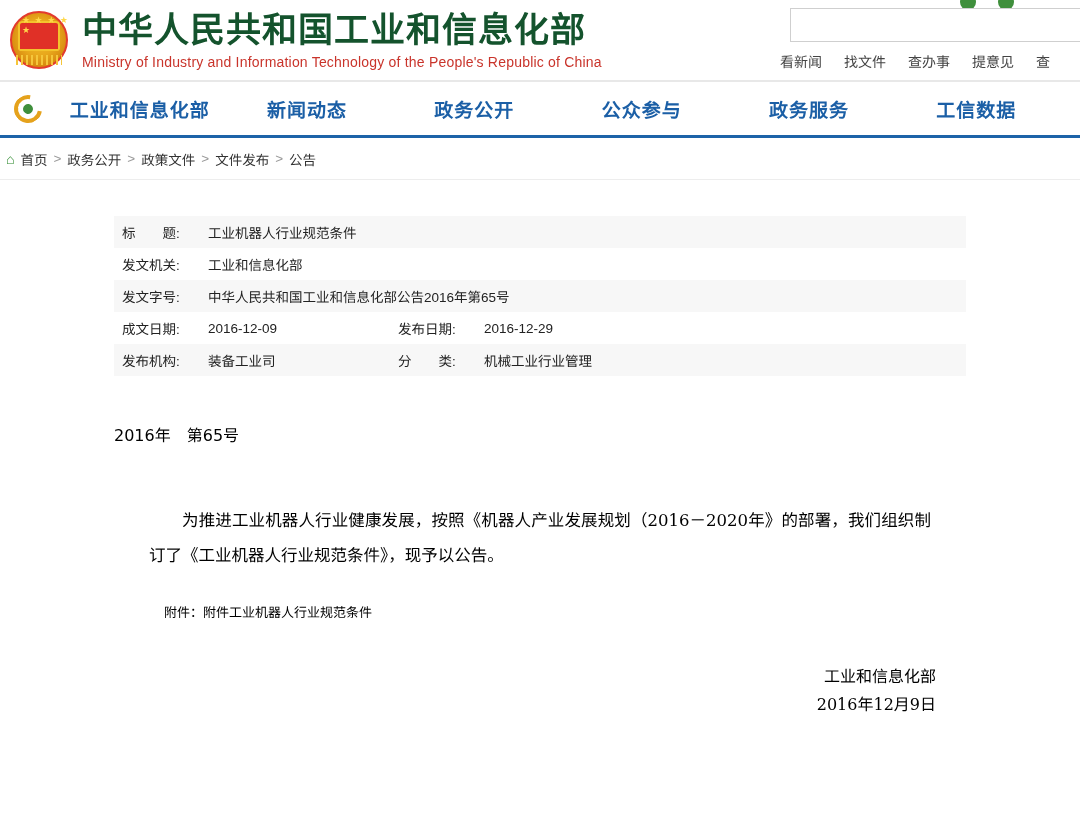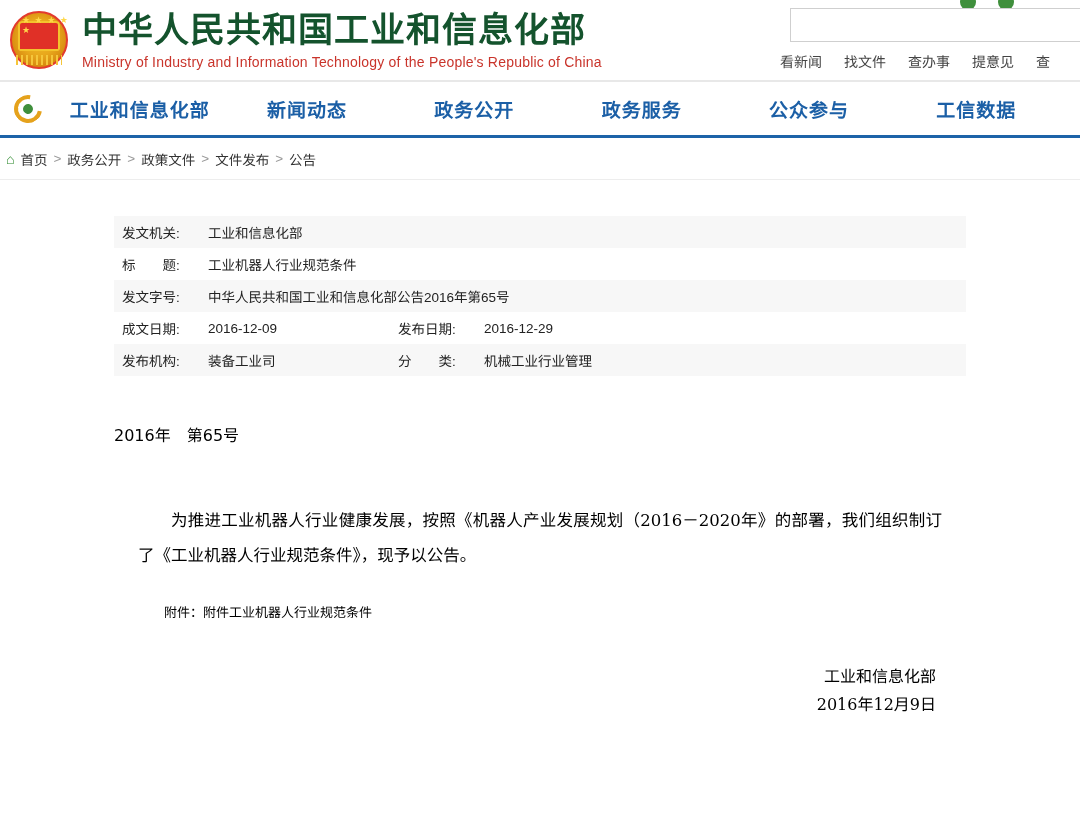--- a/index.html
+++ b/index.html
@@ -210,21 +210,21 @@
   }
   .doc-body {
     margin-top: 58px;
     font-size: 16.5px;
     line-height: 2.1;
     color: #000;
     text-align: justify;
     padding: 0 24px 0 24px;
     font-family: "DejaVu Serif", "Liberation Serif", serif;
   }
-  .doc-body p { margin: 0; text-indent: 2em; }
+  .doc-body p { margin: 11px; text-indent: 2em; }
   .attachment {
     margin-top: 26px;
     font-size: 13px;
     text-indent: 2em;
     font-family: "DejaVu Serif", "Liberation Serif", serif;
   }
   .signature {
     margin-top: 36px;
     text-align: right;
     font-size: 16px;
@@ -267,22 +267,22 @@
 </div>
 
 <div class="navbar">
   <div class="nav-logo">
     <div class="swirl"></div>
   </div>
   <div class="nav-items">
     <div class="nav-item">工业和信息化部</div>
     <div class="nav-item">新闻动态</div>
     <div class="nav-item">政务公开</div>
+    <div class="nav-item">公众参与</div>
     <div class="nav-item">政务服务</div>
-    <div class="nav-item">公众参与</div>
     <div class="nav-item">工信数据</div>
   </div>
 </div>
 
 <div class="breadcrumb">
   <span class="home-icon">⌂</span>
   <a>首页</a>
   <span class="sep">&gt;</span>
   <a>政务公开</a>
   <span class="sep">&gt;</span>
@@ -291,26 +291,26 @@
   <a>文件发布</a>
   <span class="sep">&gt;</span>
   <a>公告</a>
 </div>
 
 <div class="content">
 
   <table class="meta">
     <tbody>
         <tr>
+      <td class="lbl">标　　题:</td>
+      <td colspan="3">工业机器人行业规范条件</td>
+    </tr>
+    <tr>
       <td class="lbl">发文机关:</td>
       <td colspan="3">工业和信息化部</td>
-    </tr>
-    <tr>
-      <td class="lbl">标　　题:</td>
-      <td colspan="3">工业机器人行业规范条件</td>
     </tr>
     <tr>
       <td class="lbl">发文字号:</td>
       <td colspan="3">中华人民共和国工业和信息化部公告2016年第65号</td>
     </tr>
     <tr>
       <td class="lbl">成文日期:</td>
       <td style="width:190px">2016-12-09</td>
       <td class="half-lbl">发布日期:</td>
       <td>2016-12-29</td>

